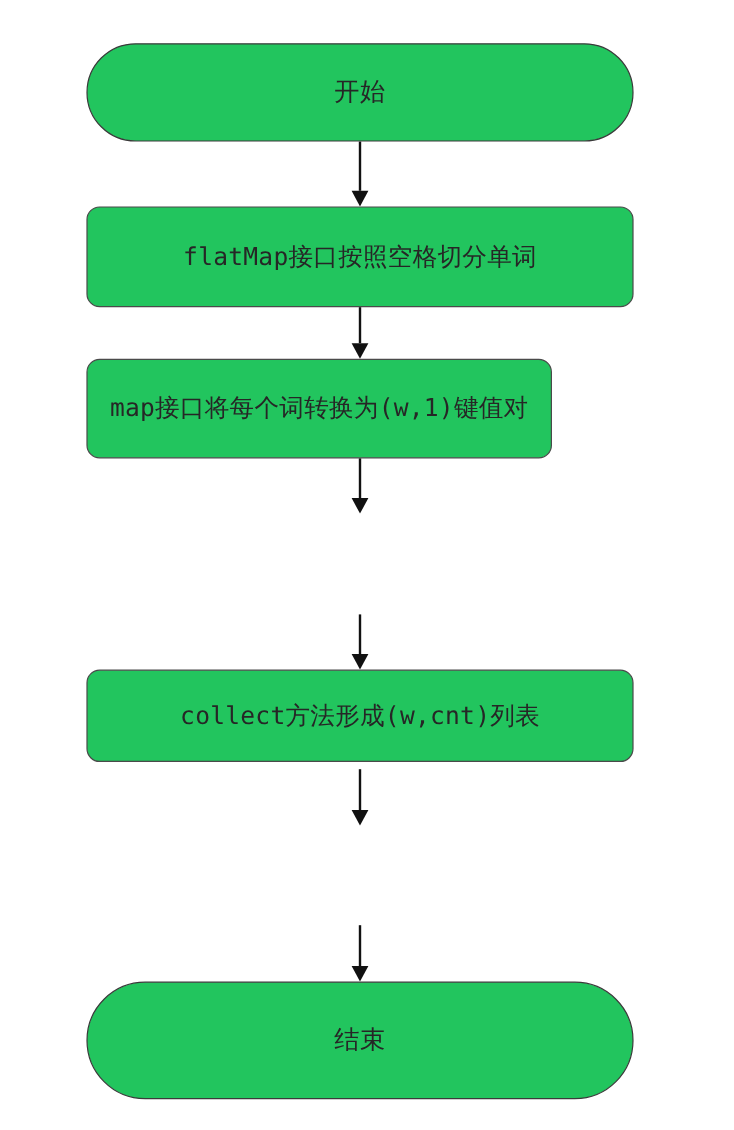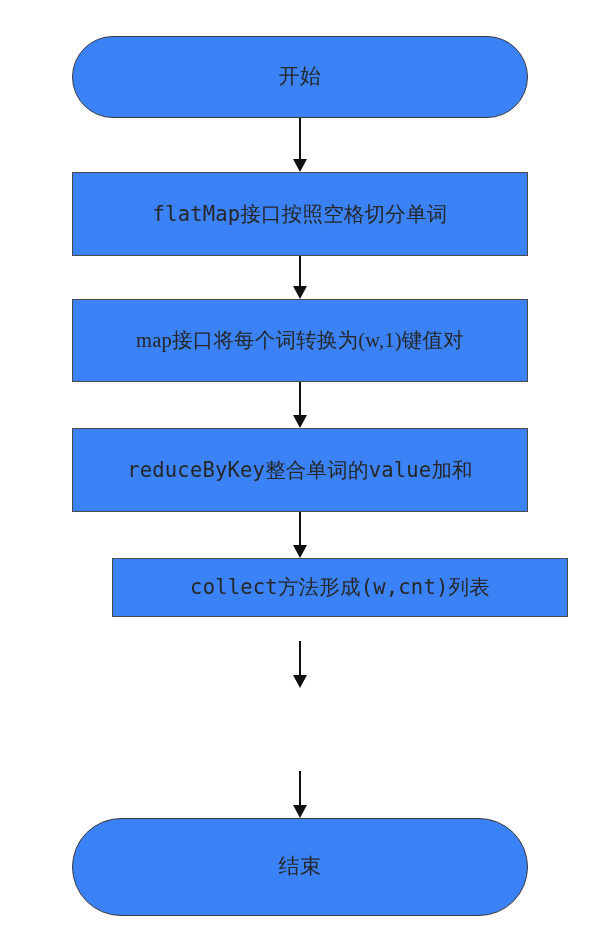--- a/index.html
+++ b/index.html
@@ -23,37 +23,37 @@
     width: 612px;
     height: 942px;
   }
 
   .node {
     position: absolute;
     box-sizing: border-box;
     display: flex;
     align-items: center;
     justify-content: center;
-    background: #3b82f6;
+    background: #22c55e;
     color: #262626;
     text-align: center;
     line-height: 1.2;
     white-space: nowrap;
   }
 
   .node-terminal {
     border: 1.6px solid #3a3a3a;
     border-radius: 999px;
     font-size: 21px;
     letter-spacing: 0.5px;
   }
 
   .node-process {
     border: 1.6px solid #4a4a4a;
-    border-radius: 0;
+    border-radius: 11px;
     font-size: 20.5px;
     letter-spacing: 0.2px;
   }
 
   .node-label {
     display: inline-block;
     padding: 0 6px;
   }
 
   .connector {
@@ -98,39 +98,36 @@
 
   <div class="node node-process" style="left:72px; top:172px; width:456px; height:84px;">
     <span class="node-label">flatMap接口按照空格切分单词</span>
   </div>
 
   <div class="connector" style="top:256px; height:43px;">
     <div class="stem" style="height:30px;"></div>
     <div class="arrowhead" style="top:30px;"></div>
   </div>
 
-  <div class="node node-process" style="left:72px; top:299px; width:456px; height:83px;font-family:Liberation Serif, serif;">
+  <div class="node node-process" style="left:72px; top:299px; width:388px; height:83px;">
     <span class="node-label">map接口将每个词转换为(w,1)键值对</span>
   </div>
 
   <div class="connector" style="top:382px; height:46px;">
     <div class="stem" style="height:33px;"></div>
     <div class="arrowhead" style="top:33px;"></div>
   </div>
 
-  <div class="node node-process" style="left:72px; top:428px; width:456px; height:84px;">
-    <span class="node-label">reduceByKey整合单词的value加和</span>
-  </div>
 
   <div class="connector" style="top:512px; height:46px;">
     <div class="stem" style="height:33px;"></div>
     <div class="arrowhead" style="top:33px;"></div>
   </div>
 
-  <div class="node node-process" style="left:72px; top:558px; width:456px; height:59px;margin-left:40px;">
+  <div class="node node-process" style="left:72px; top:558px; width:456px; height:77px;">
     <span class="node-label">collect方法形成(w,cnt)列表</span>
   </div>
 
   <div class="connector" style="top:641px; height:47px;">
     <div class="stem" style="height:34px;"></div>
     <div class="arrowhead" style="top:34px;"></div>
   </div>
 
 
   <div class="connector" style="top:771px; height:47px;">

